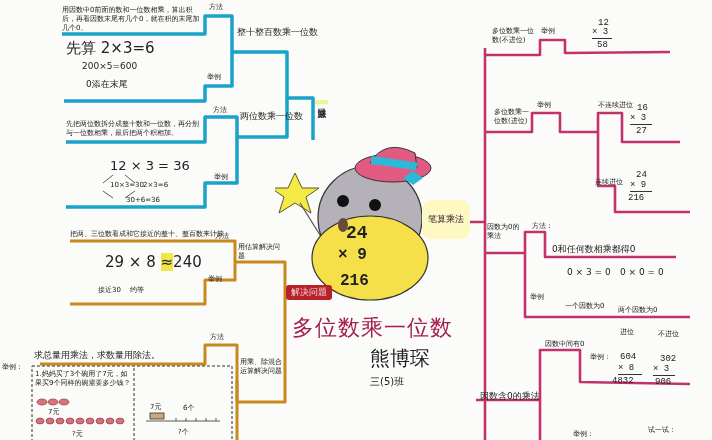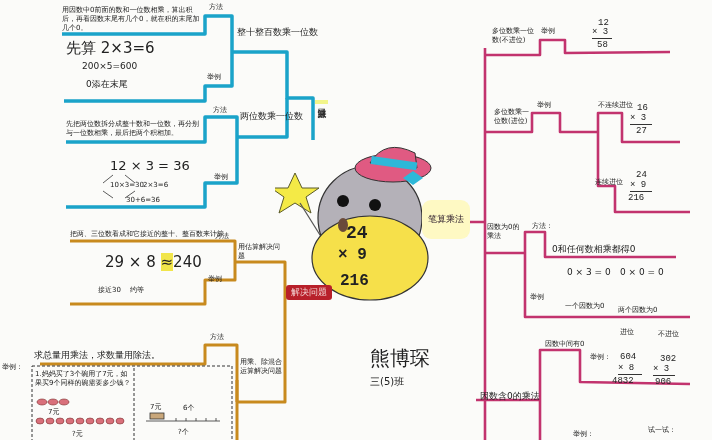--- a/index.html
+++ b/index.html
@@ -112,20 +112,21 @@
     <circle cx="68" cy="68" r="6" fill="#111"></circle>
     <circle cx="100" cy="72" r="6" fill="#111"></circle>
     <ellipse cx="68" cy="92" rx="5" ry="7" fill="#6a4a3a"></ellipse>
   </svg>
 
 
   <div class="t calc" style="left:346px;top:223px;font-size:18px;line-height:20px;font-weight:bold">24</div>
   <div class="t calc" style="left:338px;top:246px;font-size:16px;line-height:18px;font-weight:bold">× 9</div>
   <div class="t calc" style="left:340px;top:272px;font-size:16px;line-height:18px;font-weight:bold">216</div>
 
+  <div class="t title" style="left:292px;top:322px">多位数乘一位数</div>
   <div class="t author" style="left:370px;top:353px">熊博琛</div>
   <div class="t" style="left:370px;top:376px;font-size:10px">三(5)班</div>
 
   <div class="t vert" style="left:315px;top:100px">口算乘法</div>
 
   <div class="t" style="left:237px;top:27px">整十整百数乘一位数</div>
   <div class="t sm" style="left:209px;top:3px">方法</div>
   <div class="t sm wrap" style="left:62px;top:6px;width:142px">用因数中0前面的数和一位数相乘，算出积后，再看因数末尾有几个0，就在积的末尾加几个0。</div>
   <div class="t sm" style="left:207px;top:73px">举例</div>
   <div class="t md" style="left:66px;top:42px">先算 2×3=6</div>

